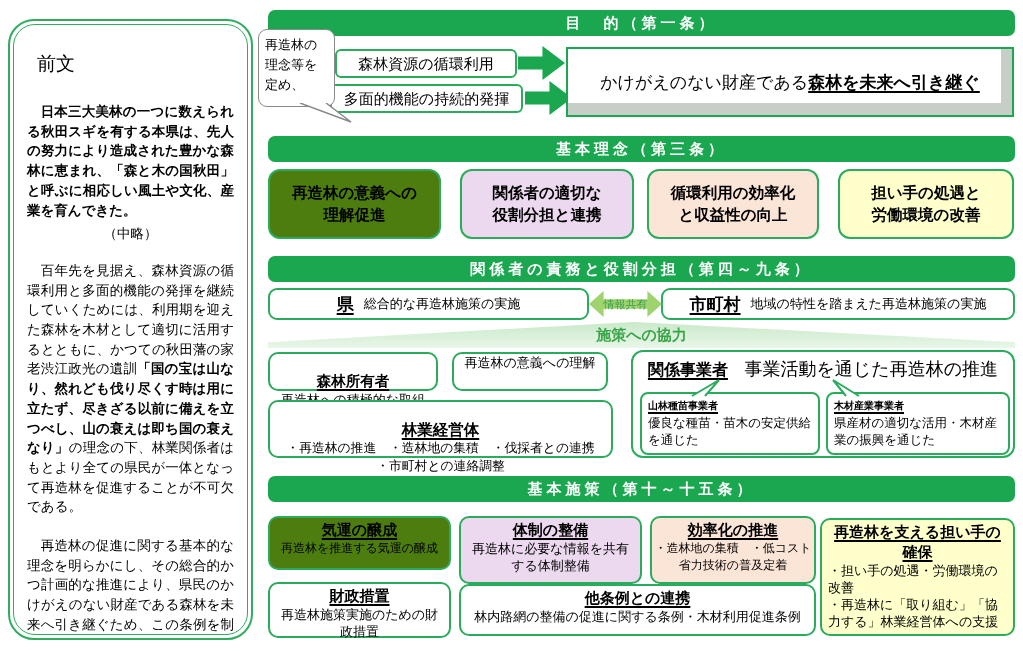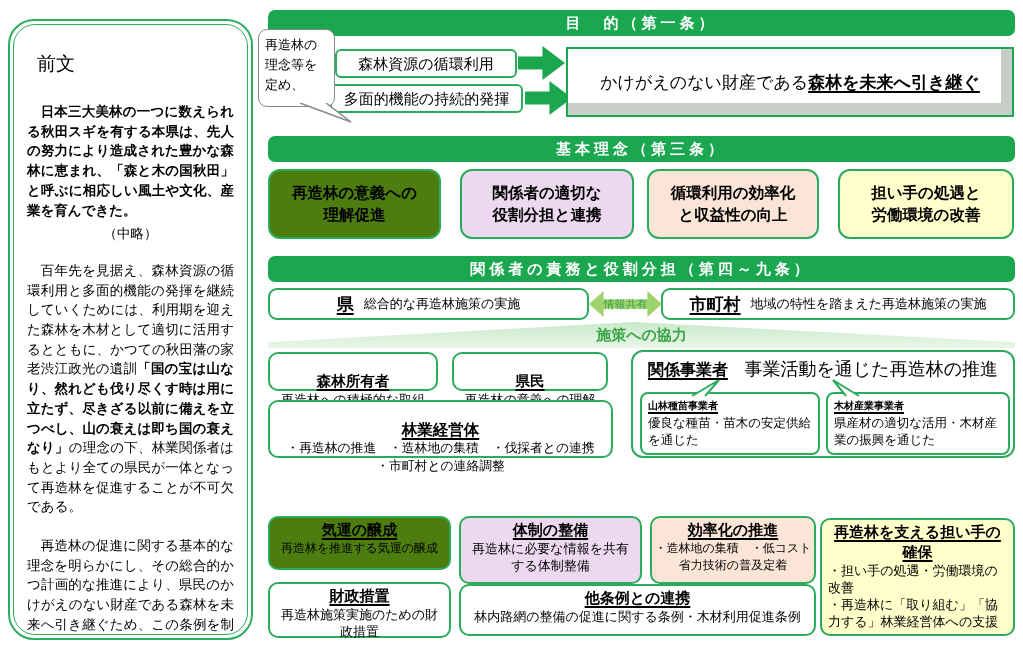--- a/index.html
+++ b/index.html
@@ -139,21 +139,20 @@
   </div>
 
   <div class="coop-band"></div>
   <div class="coop-label">施策への協力</div>
 
   <div class="gbox" style="left:268px; top:352px; width:170px; height:39px; border-radius:10px;">
     <div class="sbox-title u">森林所有者</div>
     <div class="sbox-body">再造林への積極的な取組</div>
   </div>
   <div class="gbox" style="left:452px; top:352px; width:156px; height:39px; border-radius:10px;">
-    <div class="sbox-title u">県民</div>
     <div class="sbox-body">再造林の意義への理解</div>
   </div>
   <div class="gbox" style="left:268px; top:400px; width:345px; height:58px; border-radius:10px;">
     <div class="sbox-title u" style="font-size:15.5px;">林業経営体</div>
     <div class="sbox-bullets prel">・再造林の推進　・造林地の集積　・伐採者との連携
 ・市町村との連絡調整</div>
   </div>
 
   <div class="gbox" style="left:631px; top:350px; width:384px; height:108px; border-radius:12px;">
     <div class="related-title-row">
@@ -169,20 +168,21 @@
     <div class="innerbox" style="left:7px; top:40px; width:180px; height:63px;">
       <div class="t u">山林種苗事業者</div>
       <div class="d">優良な種苗・苗木の安定供給を通じた</div>
     </div>
     <div class="innerbox" style="left:193px; top:40px; width:184px; height:63px;">
       <div class="t u">木材産業事業者</div>
       <div class="d">県産材の適切な活用・木材産業の振興を通じた</div>
     </div>
   </div>
 
+  <div class="bar" style="left:268px; top:476px; width:747px;">基本施策（第十～十五条）</div>
 
   <div class="mcard bg-blue" style="left:268px; top:516px; width:183px; height:54px;">
     <div class="t u">気運の醸成</div>
     <div class="d" style="font-size:12px;">再造林を推進する気運の醸成</div>
   </div>
   <div class="mcard bg-lav" style="left:459px; top:516px; width:183px; height:68px;">
     <div class="t u">体制の整備</div>
     <div class="d prel">再造林に必要な情報を共有
 する体制整備</div>
   </div>

